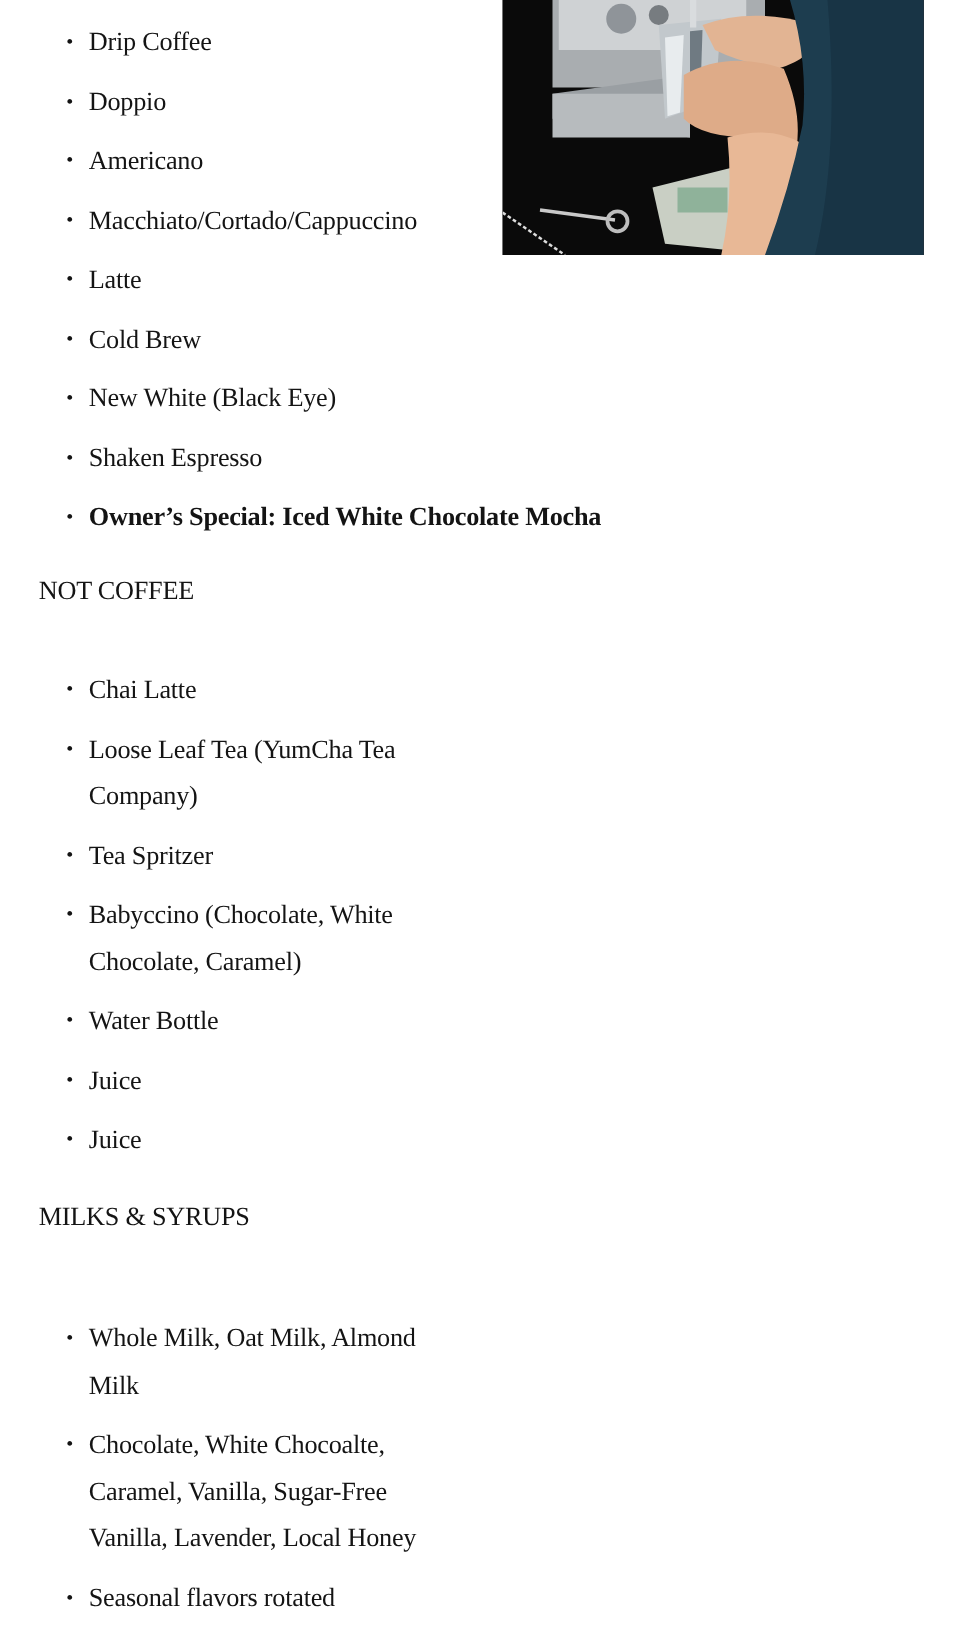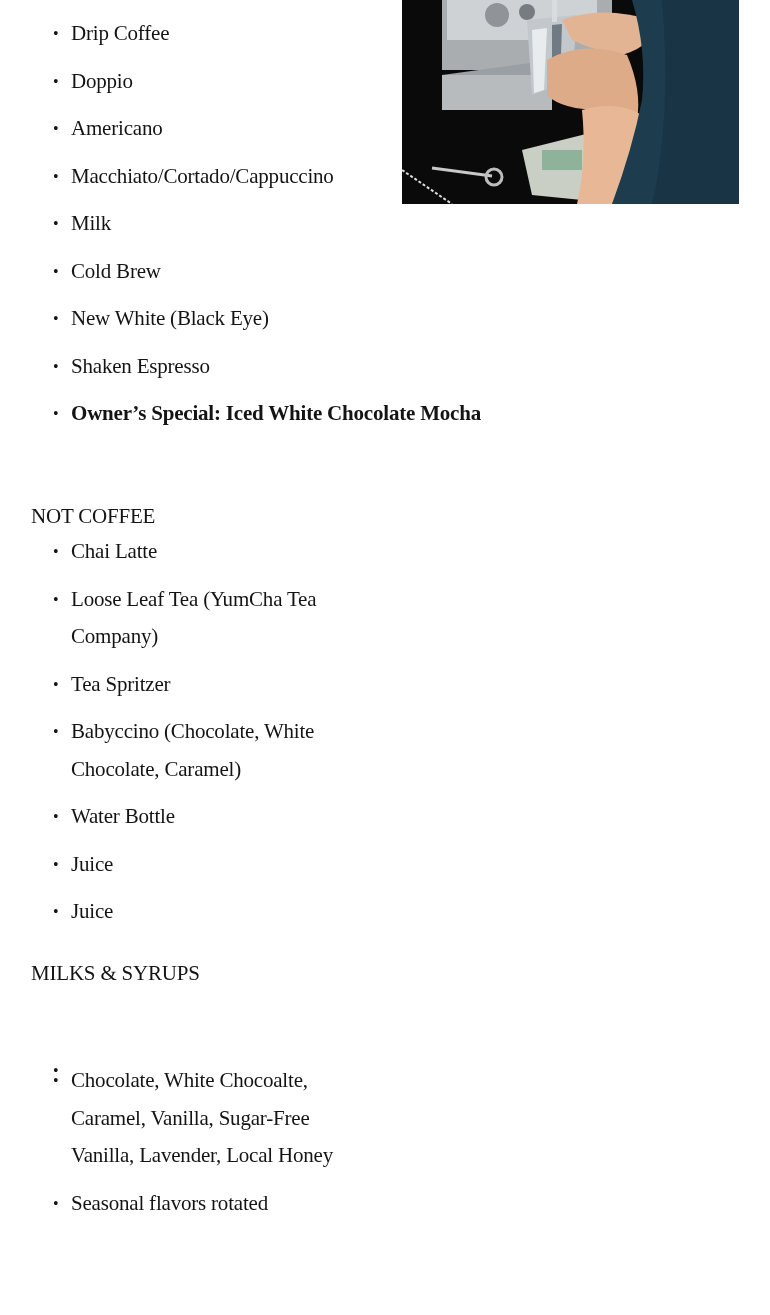--- a/index.html
+++ b/index.html
@@ -61,21 +61,21 @@
       left: 31px;
       font-size: 21px;
       line-height: 28px;
       letter-spacing: -0.2px;
       margin: 0;
       font-weight: normal;
     }
 
     #coffee-list { top: 15px; }
     #coffee-list li.wide .label { width: 420px; font-weight: bold; }
-    #not-coffee-heading { top: 502px; }
+    #not-coffee-heading { top: 458px; }
     #not-coffee-list { top: 533px; }
     #not-coffee-list li .label { width: 280px; }
     #milks-heading { top: 959px; }
     #milks-list { top: 1052px; }
     #milks-list li .label { width: 290px; }
   </style>
 </head>
 <body>
 
 <div class="photo">
@@ -112,21 +112,21 @@
   </svg>
 </div>
 
 <div class="content">
 
   <ul class="menu-list" id="coffee-list">
     <li><span class="bullet">•</span><span class="label">Drip Coffee</span></li>
     <li><span class="bullet">•</span><span class="label">Doppio</span></li>
     <li><span class="bullet">•</span><span class="label">Americano</span></li>
     <li><span class="bullet">•</span><span class="label">Macchiato/Cortado/Cappuccino</span></li>
-    <li><span class="bullet">•</span><span class="label">Milk</span></li>
+    <li><span class="bullet">•</span><span class="label">Latte</span></li>
     <li><span class="bullet">•</span><span class="label">Cold Brew</span></li>
     <li><span class="bullet">•</span><span class="label">New White (Black Eye)</span></li>
     <li><span class="bullet">•</span><span class="label">Shaken Espresso</span></li>
     <li class="wide"><span class="bullet">•</span><span class="label">Owner’s Special: Iced White Chocolate Mocha</span></li>
   </ul>
 
   <h2 class="section-heading" id="not-coffee-heading">NOT COFFEE</h2>
 
   <ul class="menu-list" id="not-coffee-list">
     <li><span class="bullet">•</span><span class="label">Chai Latte</span></li>
@@ -134,18 +134,18 @@
     <li><span class="bullet">•</span><span class="label">Tea Spritzer</span></li>
     <li><span class="bullet">•</span><span class="label">Babyccino (Chocolate, White Chocolate, Caramel)</span></li>
     <li><span class="bullet">•</span><span class="label">Water Bottle</span></li>
     <li><span class="bullet">•</span><span class="label">Juice</span></li>
     <li><span class="bullet">•</span><span class="label">Juice</span></li>
   </ul>
 
   <h2 class="section-heading" id="milks-heading">MILKS &amp; SYRUPS</h2>
 
   <ul class="menu-list" id="milks-list">
-    <li><span class="bullet">•</span></li>
+    <li><span class="bullet">•</span><span class="label">Whole Milk, Oat Milk, Almond Milk</span></li>
     <li><span class="bullet">•</span><span class="label">Chocolate, White Chocoalte, Caramel, Vanilla, Sugar-Free Vanilla, Lavender, Local Honey</span></li>
     <li><span class="bullet">•</span><span class="label">Seasonal flavors rotated</span></li>
   </ul>
 
 </div>
 
 </body></html>

